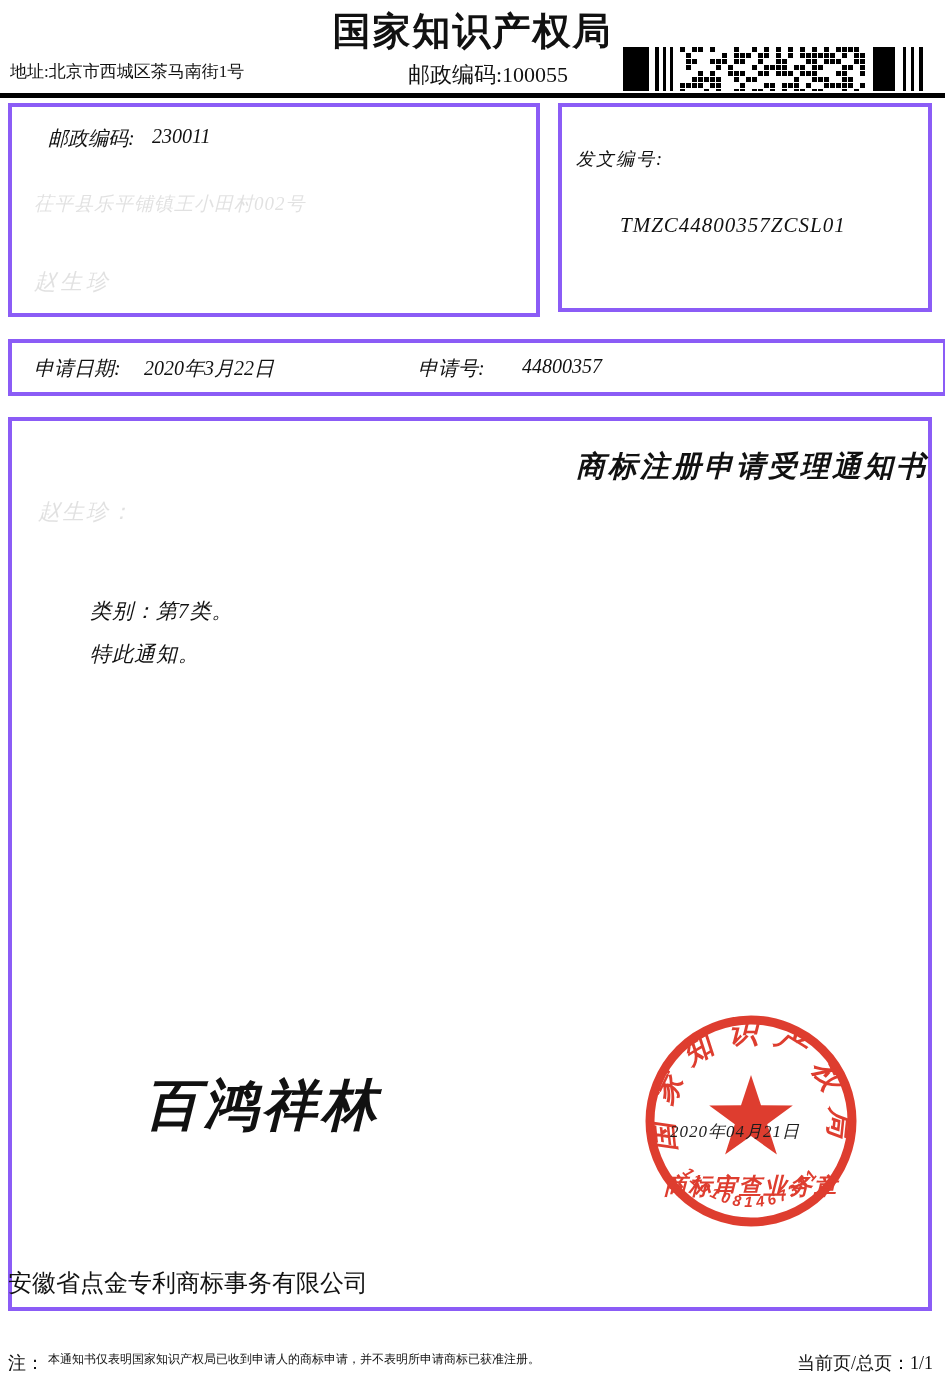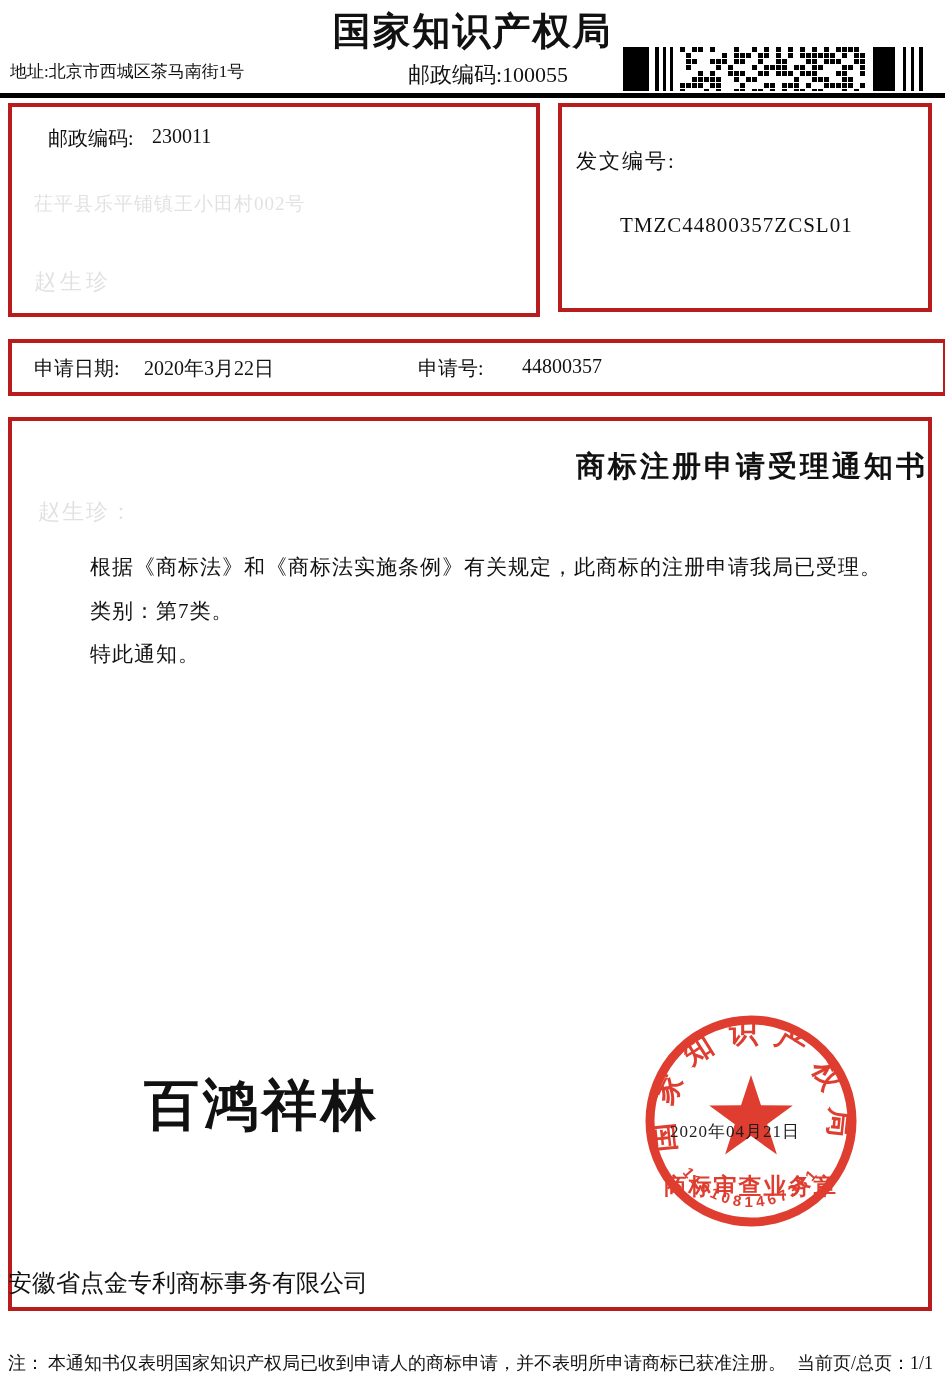--- a/index.html
+++ b/index.html
@@ -9,51 +9,51 @@
     overflow:hidden;margin:0 auto;
   }
   .abs{position:absolute;white-space:nowrap;}
   
   .doc-title{top:6px;left:0;right:0;text-align:center;font-size:38px;font-weight:600;letter-spacing:2px;}
   .hdr-address{top:60px;left:10px;font-size:17px;}
   .hdr-postal{top:60px;left:408px;font-size:22px;text-align:center;}
   .barcode{top:47px;left:623px;}
   .hdr-divider{top:93px;left:0;width:945px;height:5px;background:#000;}
   
-  .box{position:absolute;border:4px solid #b91c1c;background:#fff;}
+  .box{position:absolute;border:4px solid #8b5cf6;background:#fff;font-style:italic;}
   .recipient-box{left:8px;top:103px;width:524px;height:206px;}
   .issue-box{left:558px;top:103px;width:366px;height:201px;}
   .app-bar{left:8px;top:339px;width:916px;height:49px;padding-left:15px;}
   .main-box{left:8px;top:417px;width:916px;height:886px;}
   .recipient-postal-label{left:36px;top:18px;font-size:20px;}
   .recipient-postal-value{left:140px;top:18px;font-size:20px;}
   .faded{color:rgba(40,40,40,0.14);}
   .recipient-address{left:22px;top:84px;font-size:19px;letter-spacing:1px;}
   .recipient-name{left:22px;top:160px;font-size:22px;letter-spacing:4px;}
-  .issue-label{left:14px;top:40px;font-size:21px;letter-spacing:2px;}
+  .issue-label{left:14px;top:40px;font-size:18px;letter-spacing:2px;}
   .issue-value{left:58px;top:106px;font-size:21px;letter-spacing:1px;}
   .bar-date-label{left:22px;top:12px;font-size:20px;}
   .bar-date-value{left:132px;top:12px;font-size:20px;}
   .bar-no-label{left:406px;top:12px;font-size:20px;}
   .bar-no-value{left:510px;top:12px;font-size:20px;}
   
   .notice-title{top:26px;left:0;right:0;text-align:right;font-size:29px;font-weight:600;letter-spacing:3px;}
   .salutation{left:26px;top:76px;font-size:22px;letter-spacing:2px;}
   .notice-paragraph{left:78px;top:132px;font-size:21px;letter-spacing:1px;}
   .notice-category{left:78px;top:176px;font-size:21px;letter-spacing:1px;}
   .notice-closing{left:78px;top:219px;font-size:21px;letter-spacing:1px;}
   .trademark-name{left:132px;top:648px;font-size:55px;font-weight:700;
     font-family:"Liberation Sans","DejaVu Sans",sans-serif;letter-spacing:4px;}
   .seal-wrap{position:absolute;left:624px;top:585px;width:234px;height:240px;}
   .seal-svg{opacity:0.93;}
   .seal-date{position:absolute;left:34px;top:114px;font-size:17px;color:#1c1c1c;letter-spacing:1px;white-space:nowrap;}
   
   .agent-name{top:1267px;left:8px;font-size:24px;}
   .note-label{top:1351px;left:8px;font-size:18px;}
-  .note-text{top:1351px;left:48px;font-size:18px;}
+  .note-text{top:1351px;left:48px;font-size:12px;}
   .page-indicator{top:1351px;right:12px;font-size:18px;}
 </style>
 </head>
 <body>
 
 <div class="page">
 
   <div class="abs doc-title">国家知识产权局</div>
   <div class="abs hdr-address">地址:北京市西城区茶马南街1号</div>
   <div class="abs hdr-postal">邮政编码:100055</div>
@@ -220,21 +220,20 @@
   <div class="box app-bar">
     <div class="abs bar-date-label">申请日期:</div>
     <div class="abs bar-date-value">2020年3月22日</div>
     <div class="abs bar-no-label">申请号:</div>
     <div class="abs bar-no-value">44800357</div>
   </div>
 
   <div class="box main-box">
     <div class="abs notice-title">商标注册申请受理通知书</div>
     <div class="abs faded salutation">赵生珍：</div>
-    <div class="abs notice-paragraph">根据《商标法》和《商标法实施条例》有关规定，此商标的注册申请我局已受理。</div>
     <div class="abs notice-category">类别：第7类。</div>
     <div class="abs notice-closing">特此通知。</div>
     <div class="abs trademark-name">百鸿祥林</div>
 
     <div class="seal-wrap">
       <svg class="seal-svg" width="230" height="235" viewBox="0 0 230 235" xmlns="http://www.w3.org/2000/svg">
         <defs>
           <path id="sealTopArc" d="M 40.8 142 A 79 79 0 1 1 189.2 142"></path>
           <path id="sealBotArc" d="M 40.5 158 A 86 86 0 0 0 189.5 158"></path>
         </defs>

